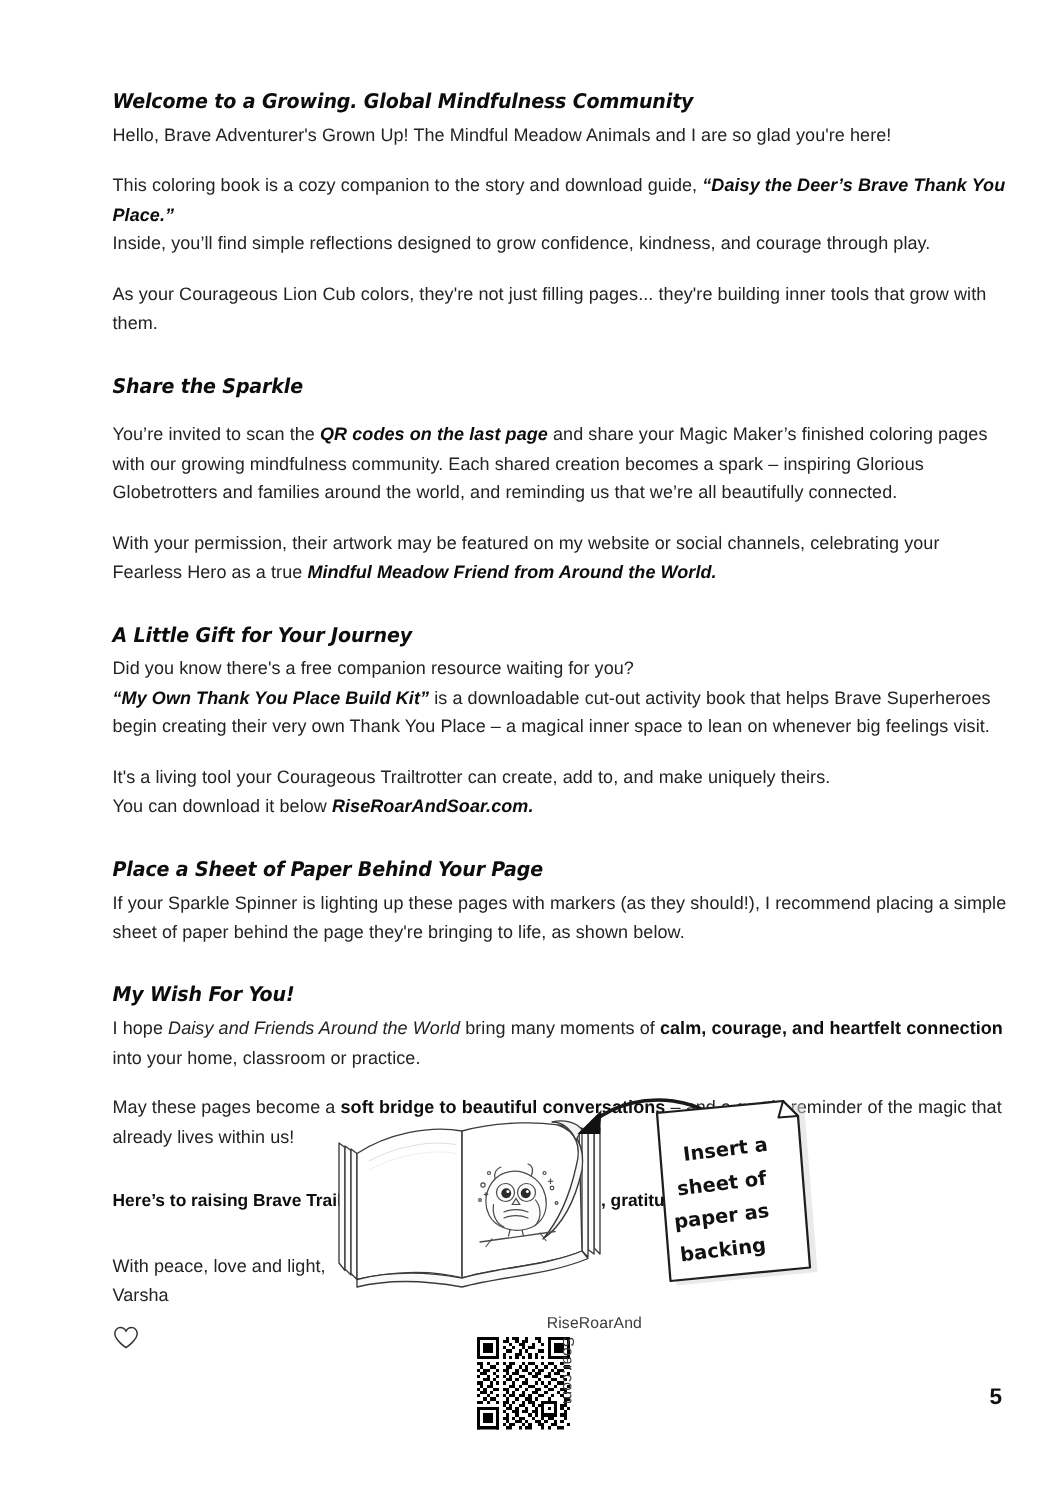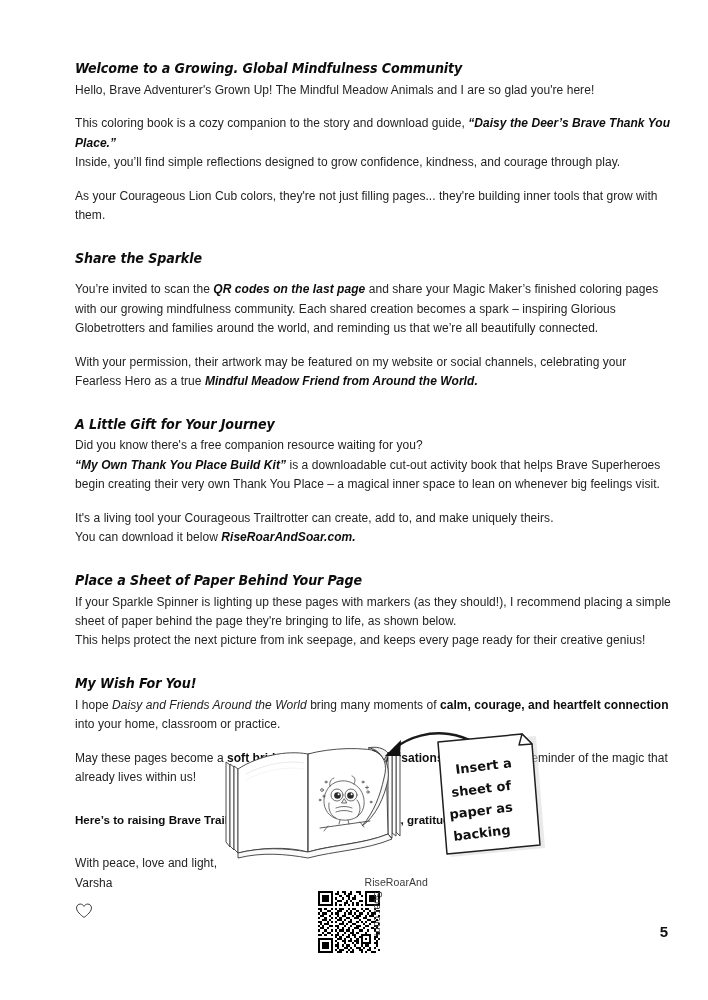--- a/index.html
+++ b/index.html
@@ -146,21 +146,20 @@
       <h2 class="section-heading">A Little Gift for Your Journey</h2>
       <p class="body">Did you know there's a free companion resource waiting for you?</p>
       <p class="body"><span class="bi">“My Own Thank You Place Build Kit”</span><span> is a downloadable cut-out activity book that helps Brave Superheroes begin creating their very own Thank You Place – a magical inner space to lean on whenever big feelings visit.</span></p>
       <p class="body gap-para">It's a living tool your Courageous Trailtrotter can create, add to, and make uniquely theirs.</p>
       <p class="body"><span>You can download it below </span><span class="bi">RiseRoarAndSoar.com.</span></p>
     </div>
 
     <div class="block section">
       <h2 class="section-heading">Place a Sheet of Paper Behind Your Page</h2>
       <p class="body">If your Sparkle Spinner is lighting up these pages with markers (as they should!), I recommend placing a simple sheet of paper behind the page they're bringing to life, as shown below.</p>
-      <p class="body">This helps protect the next picture from ink seepage, and keeps every page ready for their creative genius!</p>
     </div>
 
     <div class="block section">
       <h2 class="section-heading">My Wish For You!</h2>
       <p class="body"><span>I hope </span><i>Daisy and Friends Around the World</i><span> bring many moments of </span><b>calm, courage, and heartfelt connection</b><span> into your home, classroom or practice.</span></p>
       <p class="body gap-para"><span>May these pages become a </span><b>soft bridge to beautiful conversations</b><span> – and a gentle reminder of the magic that already lives within us!</span></p>
     </div>
 
     <div class="block" style="margin-top:24px;">
       <p class="signoff-strong">Here’s to raising Brave Trailblazers who lead with kindness, gratitude, and heart!</p>

